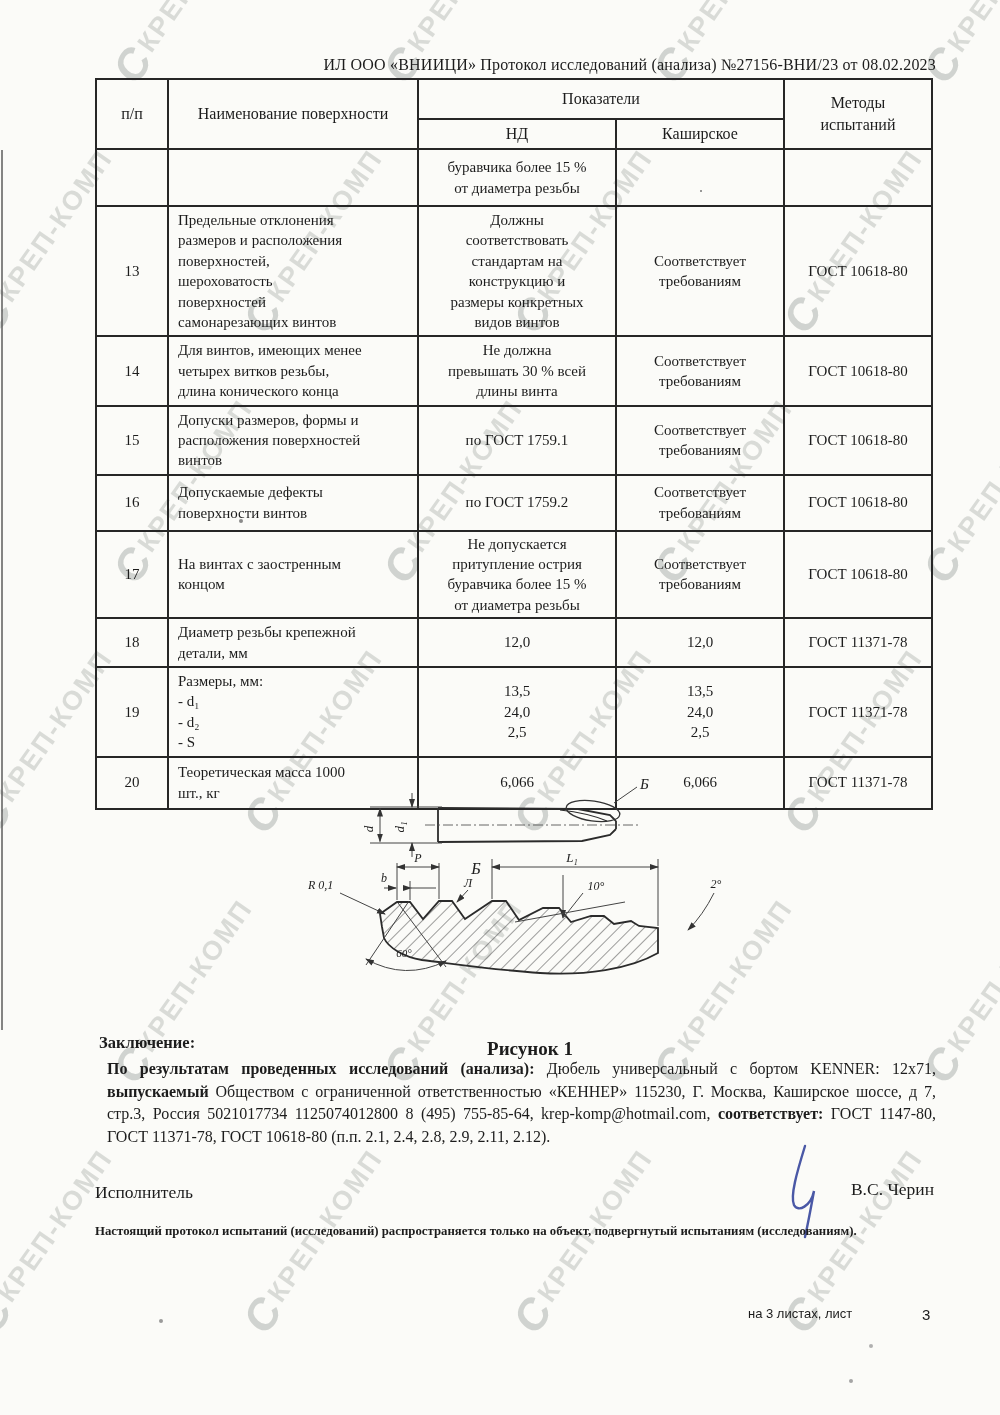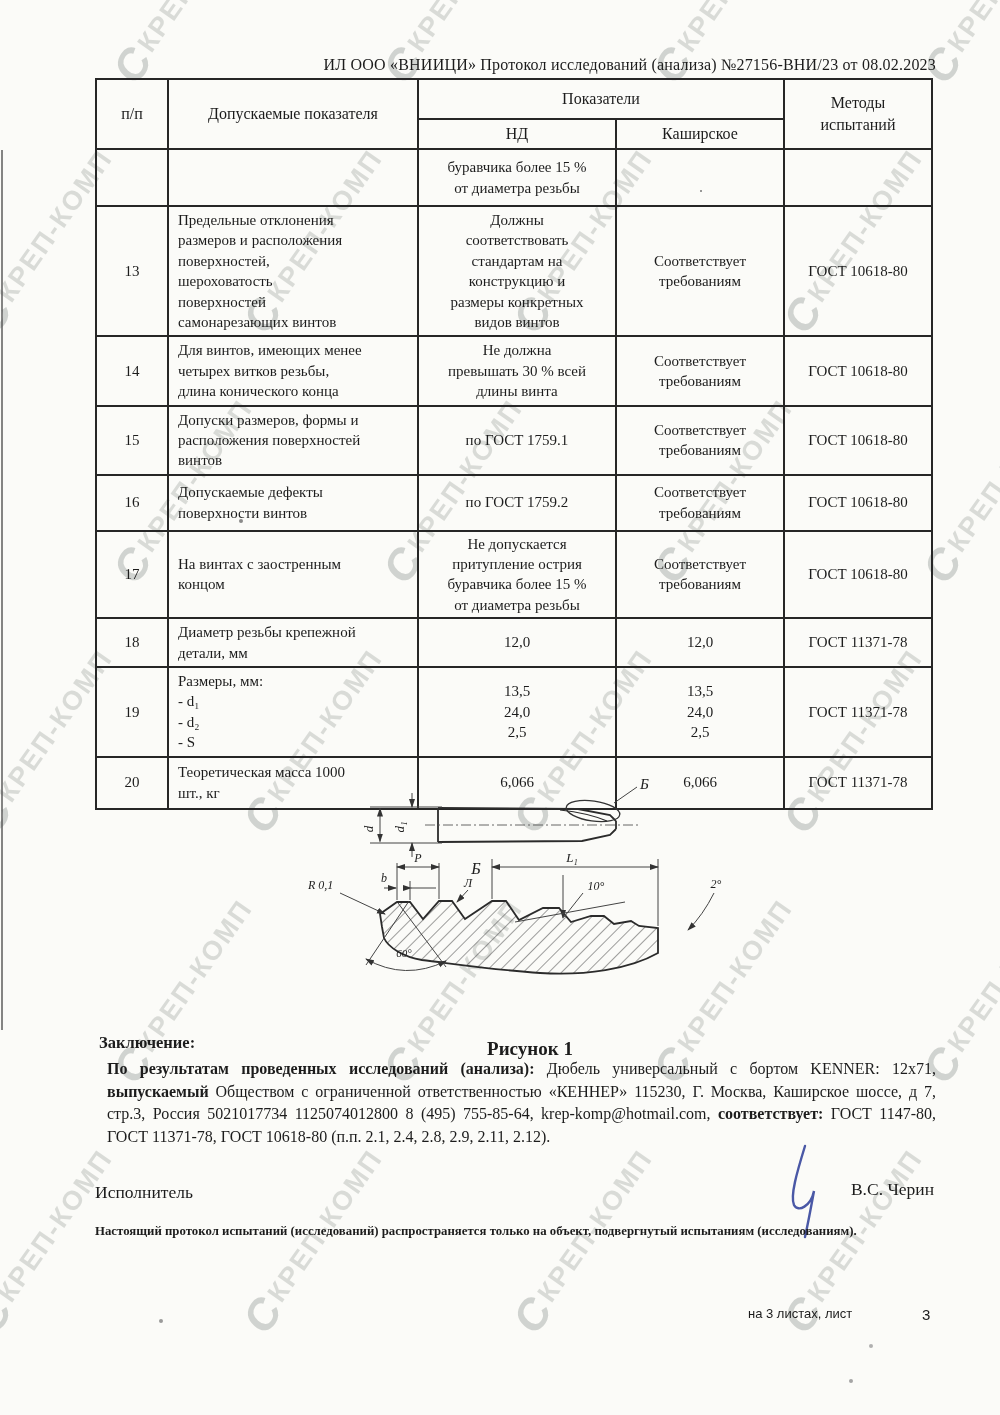--- a/index.html
+++ b/index.html
@@ -163,21 +163,21 @@
     <colgroup>
       <col style="width:72px">
         <col style="width:250px">
         <col style="width:198px">
         <col style="width:168px">
         <col style="width:148px">
     </colgroup>
     <tbody>
     <tr class="h1" style="height:40px">
       <td rowspan="2">п/п</td>
-      <td rowspan="2">Допускаемые показателя</td>
+      <td rowspan="2">Наименование поверхности</td>
       <td colspan="2">Показатели</td>
       <td rowspan="2">Методы
 испытаний</td>
     </tr>
     <tr class="h2" style="height:30px">
       <td>НД</td>
       <td>Каширское</td>
     </tr>
 
     <tr style="height:57px">

